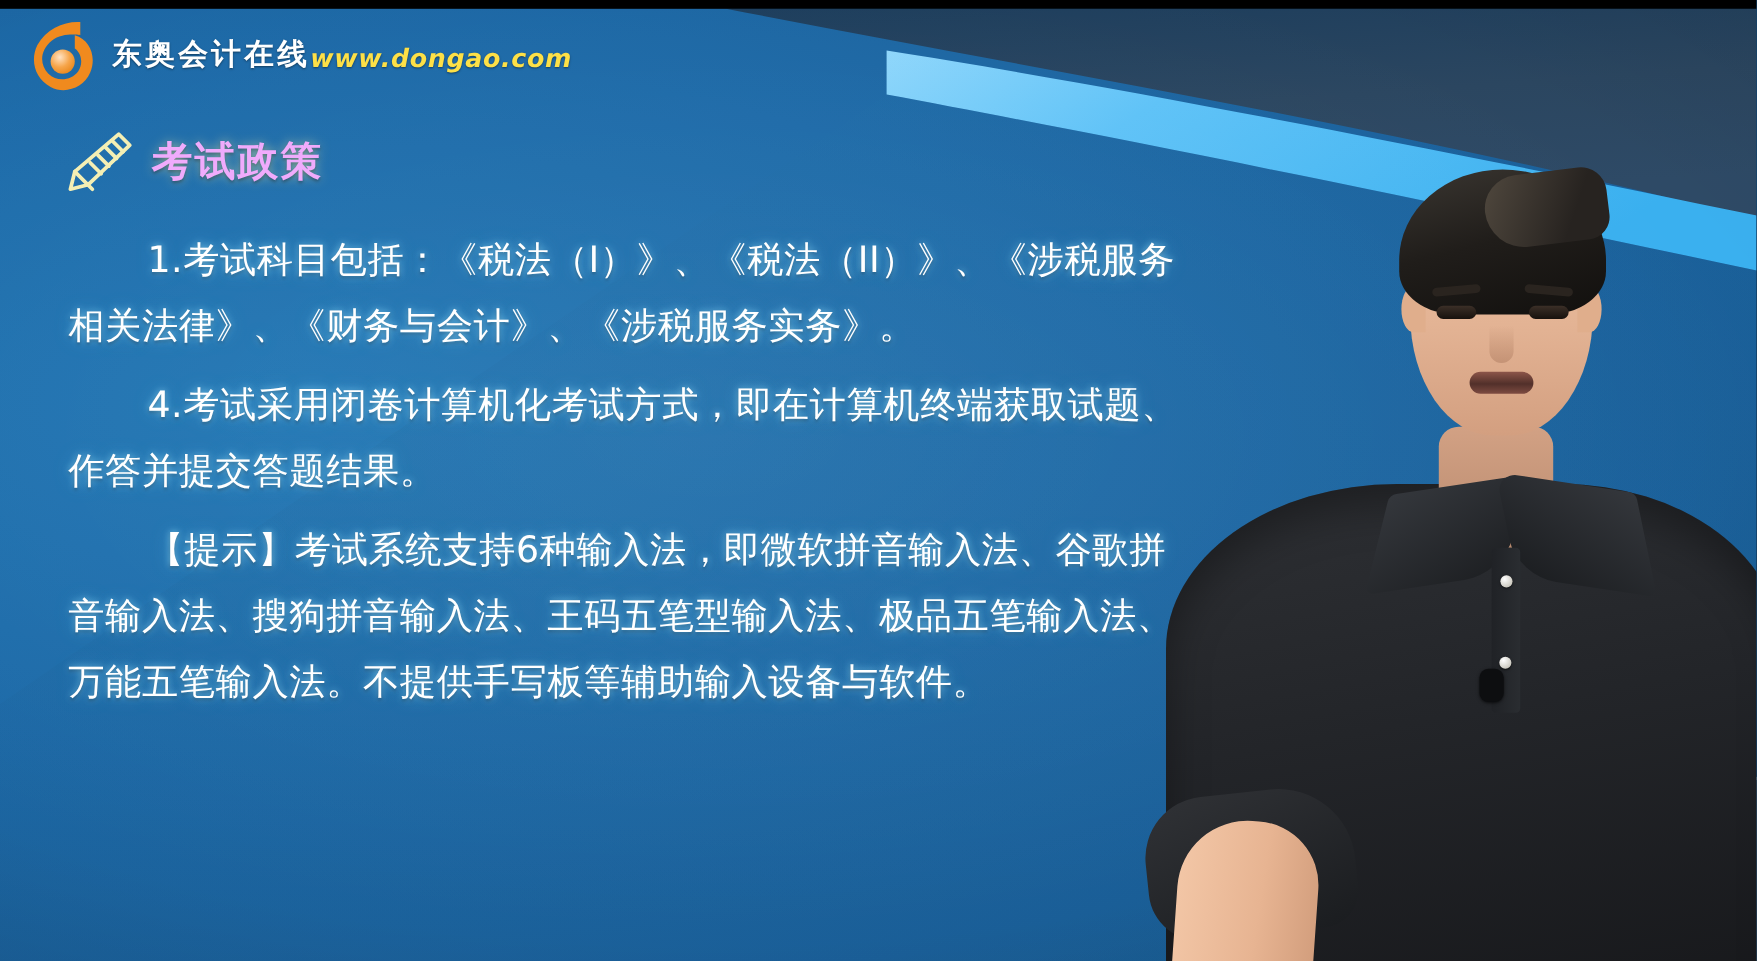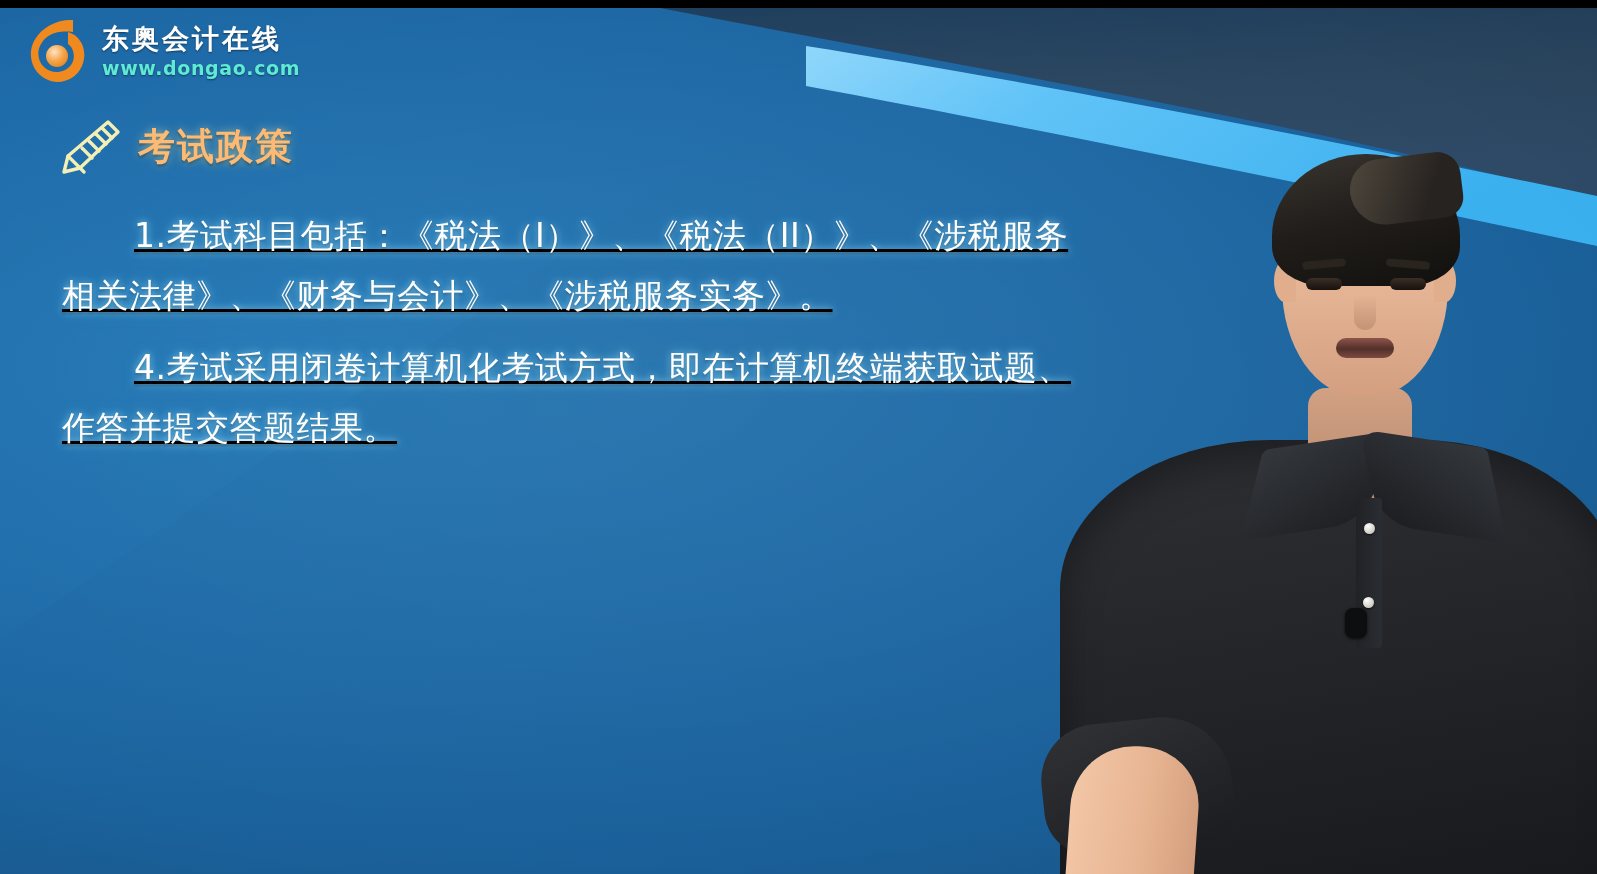--- a/index.html
+++ b/index.html
@@ -31,46 +31,47 @@
   .letterbox-top{
     position:absolute;left:0;top:0;width:1597px;height:8px;background:#000;
   }
 
   
   .logo{
     position:absolute;left:26px;top:18px;
     display:flex;align-items:center;gap:14px;
   }
   .logo-mark{position:relative;width:62px;height:66px;flex:none;}
-  .logo-text{display:flex;flex-direction:column;line-height:1;}
+  .logo-text{display:flex;line-height:1;}
   .logo-cn{
     font-size:27px;font-weight:bold;color:#ffffff;letter-spacing:3px;
     text-shadow:0 1px 2px rgba(0,0,0,.45);
   }
   .logo-url{
     margin-top:7px;
-    font-size:19px;font-weight:bold;color:#5eead4;letter-spacing:.6px;
+    font-size:23px;font-weight:bold;color:#fde047;letter-spacing:.6px;
     text-shadow:0 1px 2px rgba(0,0,0,.45);
+    font-style:italic;
   }
 
   
   .section-title{
     position:absolute;left:58px;top:118px;
     display:flex;align-items:center;gap:16px;
   }
   .pencil-icon{width:64px;height:58px;flex:none;}
   .section-title-text{
     font-size:37px;font-weight:bold;letter-spacing:2px;
-    color:#fdba74;
+    color:#f0abfc;
     text-shadow:0 0 10px rgba(245,240,160,.55),0 2px 3px rgba(0,0,0,.4);
   }
 
   
   .content{
-    position:absolute;left:62px;top:206px;width:1010px;text-decoration:underline;
+    position:absolute;left:62px;top:206px;width:1010px;
   }
   .para{
     color:#ffffff;
     font-size:33px;
     line-height:60px;
     letter-spacing:.5px;
     text-indent:72px;
     margin:0 0 12px 0;
     text-shadow:
       0 0 7px rgba(150,225,255,.75),
@@ -265,20 +266,21 @@
         <path d="M31 23 L41 33"></path>
         <path d="M24 30 L34 40"></path>
       </g>
     </svg>
     <span class="section-title-text">考试政策</span>
   </div>
 
   <div class="content">
     <p class="para">1.考试科目包括：《税法（I）》、《税法（II）》、《涉税服务相关法律》、《财务与会计》、《涉税服务实务》。</p>
     <p class="para">4.考试采用闭卷计算机化考试方式，即在计算机终端获取试题、作答并提交答题结果。</p>
+    <p class="para">【提示】考试系统支持6种输入法，即微软拼音输入法、谷歌拼音输入法、搜狗拼音输入法、王码五笔型输入法、极品五笔输入法、万能五笔输入法。不提供手写板等辅助输入设备与软件。</p>
   </div>
 
   <div class="presenter">
     <div class="laptop-lid"></div>
 
     <div class="p-shoulders"></div>
     <div class="p-sleeve"></div>
     <div class="p-arm"></div>
     <div class="p-neck"></div>
     <div class="p-collar-l"></div>

